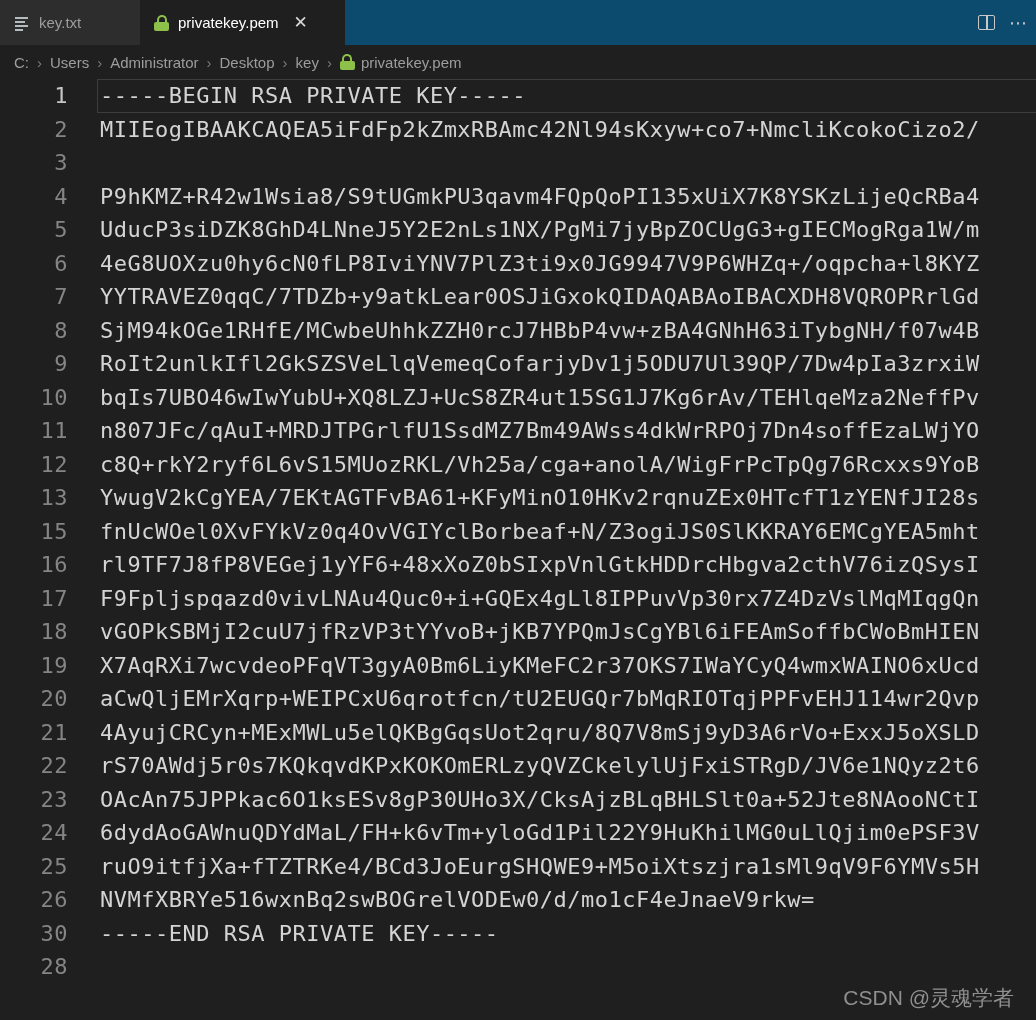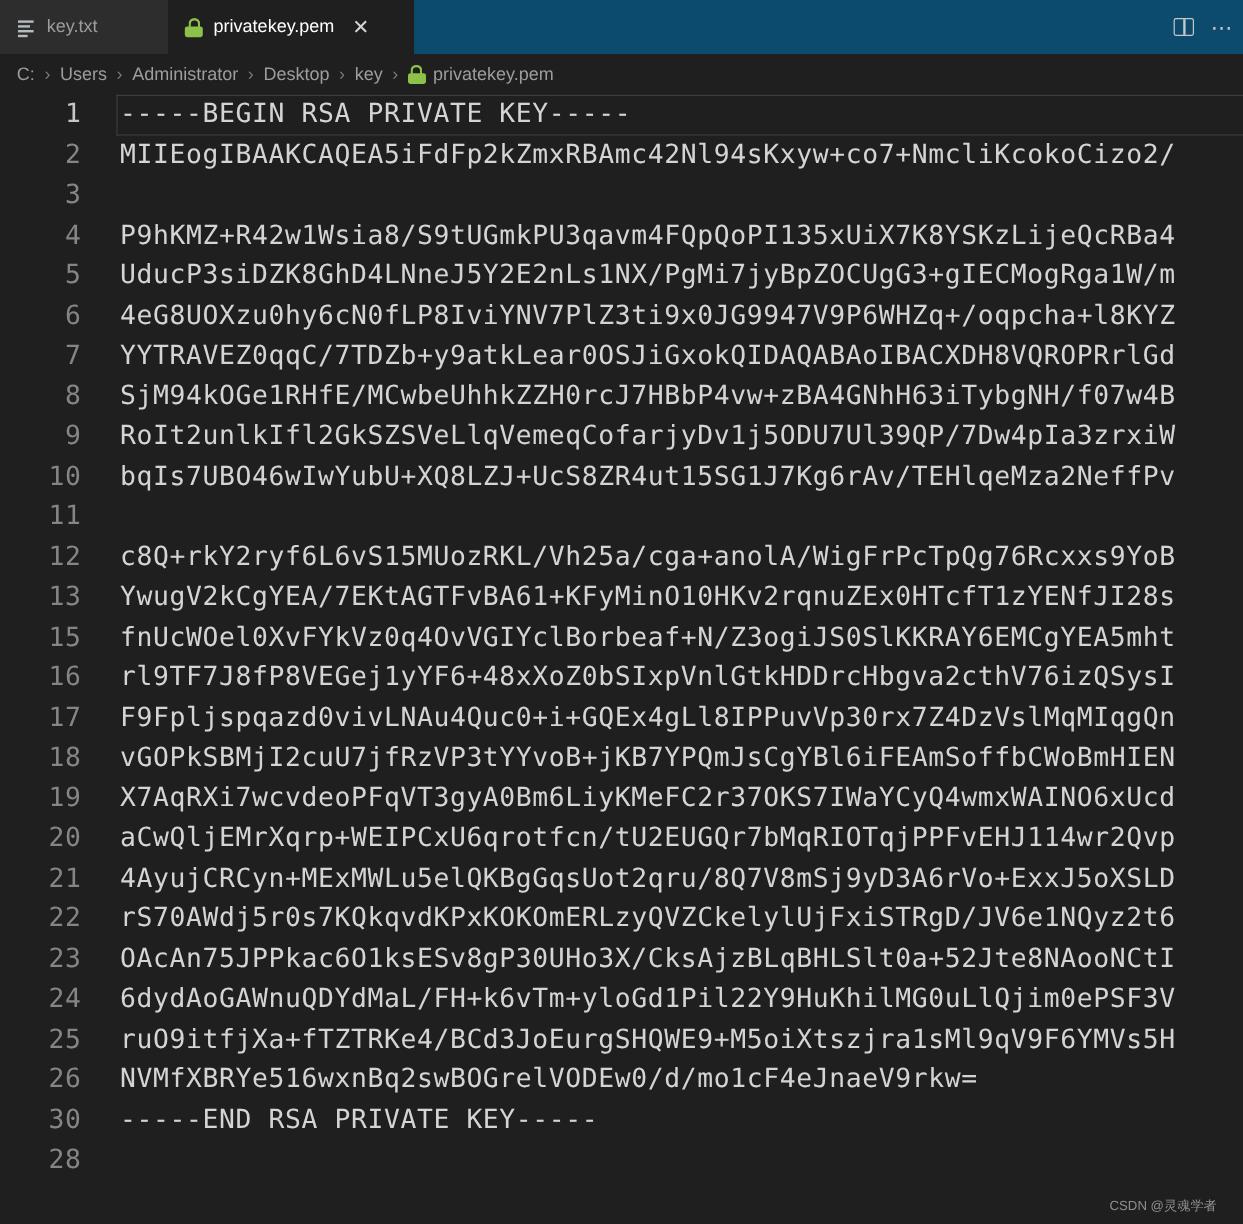--- a/index.html
+++ b/index.html
@@ -54,21 +54,21 @@
   .code-line { position:relative; display:flex; align-items:center; height:33.5px; white-space:pre; }
   .code-line .ln { width:68px; text-align:right; color:#858585; flex:0 0 68px; }
   .code-line .src { margin-left:32px;text-align:right; }
   .code-line.active .ln { color:#c6c6c6; }
   .code-line .cur-highlight { display:none; }
   .code-line.active .cur-highlight {
     display:block; position:absolute; left:97px; right:0; top:0; bottom:0;
     border:1px solid #3c3c3c; border-right:none; pointer-events:none;
   }
   
-  .watermark { position:absolute; right:22px; bottom:8px; font-size:11px; color:#8f8f8f;margin-top:36px; }
+  .watermark { position:absolute; right:22px; bottom:8px; font-size:21px; color:#8f8f8f;margin-top:36px; }
 </style>
 </head>
 <body>
 
 <div class="window">
 
   <div class="tabbar">
     <div class="tab inactive">
       <span class="texticon">
           <i></i>
@@ -127,21 +127,21 @@
       <div class="code-line active"><span class="cur-highlight"></span><span class="ln">1</span><span class="src">-----BEGIN RSA PRIVATE KEY-----</span></div>
       <div class="code-line"><span class="ln">2</span><span class="src">MIIEogIBAAKCAQEA5iFdFp2kZmxRBAmc42Nl94sKxyw+co7+NmcliKcokoCizo2/</span></div>
       <div class="code-line"><span class="ln">3</span></div>
       <div class="code-line"><span class="ln">4</span><span class="src">P9hKMZ+R42w1Wsia8/S9tUGmkPU3qavm4FQpQoPI135xUiX7K8YSKzLijeQcRBa4</span></div>
       <div class="code-line"><span class="ln">5</span><span class="src">UducP3siDZK8GhD4LNneJ5Y2E2nLs1NX/PgMi7jyBpZOCUgG3+gIECMogRga1W/m</span></div>
       <div class="code-line"><span class="ln">6</span><span class="src">4eG8UOXzu0hy6cN0fLP8IviYNV7PlZ3ti9x0JG9947V9P6WHZq+/oqpcha+l8KYZ</span></div>
       <div class="code-line"><span class="ln">7</span><span class="src">YYTRAVEZ0qqC/7TDZb+y9atkLear0OSJiGxokQIDAQABAoIBACXDH8VQROPRrlGd</span></div>
       <div class="code-line"><span class="ln">8</span><span class="src">SjM94kOGe1RHfE/MCwbeUhhkZZH0rcJ7HBbP4vw+zBA4GNhH63iTybgNH/f07w4B</span></div>
       <div class="code-line"><span class="ln">9</span><span class="src">RoIt2unlkIfl2GkSZSVeLlqVemeqCofarjyDv1j5ODU7Ul39QP/7Dw4pIa3zrxiW</span></div>
       <div class="code-line"><span class="ln">10</span><span class="src">bqIs7UBO46wIwYubU+XQ8LZJ+UcS8ZR4ut15SG1J7Kg6rAv/TEHlqeMza2NeffPv</span></div>
-      <div class="code-line"><span class="ln">11</span></div>
+      <div class="code-line"><span class="ln">11</span><span class="src">n807JFc/qAuI+MRDJTPGrlfU1SsdMZ7Bm49AWss4dkWrRPOj7Dn4soffEzaLWjYO</span></div>
       <div class="code-line"><span class="ln">12</span><span class="src">c8Q+rkY2ryf6L6vS15MUozRKL/Vh25a/cga+anolA/WigFrPcTpQg76Rcxxs9YoB</span></div>
       <div class="code-line"><span class="ln">13</span><span class="src">YwugV2kCgYEA/7EKtAGTFvBA61+KFyMinO10HKv2rqnuZEx0HTcfT1zYENfJI28s</span></div>
       <div class="code-line"><span class="ln">15</span><span class="src">fnUcWOel0XvFYkVz0q4OvVGIYclBorbeaf+N/Z3ogiJS0SlKKRAY6EMCgYEA5mht</span></div>
       <div class="code-line"><span class="ln">16</span><span class="src">rl9TF7J8fP8VEGej1yYF6+48xXoZ0bSIxpVnlGtkHDDrcHbgva2cthV76izQSysI</span></div>
       <div class="code-line"><span class="ln">17</span><span class="src">F9Fpljspqazd0vivLNAu4Quc0+i+GQEx4gLl8IPPuvVp30rx7Z4DzVslMqMIqgQn</span></div>
       <div class="code-line"><span class="ln">18</span><span class="src">vGOPkSBMjI2cuU7jfRzVP3tYYvoB+jKB7YPQmJsCgYBl6iFEAmSoffbCWoBmHIEN</span></div>
       <div class="code-line"><span class="ln">19</span><span class="src">X7AqRXi7wcvdeoPFqVT3gyA0Bm6LiyKMeFC2r37OKS7IWaYCyQ4wmxWAINO6xUcd</span></div>
       <div class="code-line"><span class="ln">20</span><span class="src">aCwQljEMrXqrp+WEIPCxU6qrotfcn/tU2EUGQr7bMqRIOTqjPPFvEHJ114wr2Qvp</span></div>
       <div class="code-line"><span class="ln">21</span><span class="src">4AyujCRCyn+MExMWLu5elQKBgGqsUot2qru/8Q7V8mSj9yD3A6rVo+ExxJ5oXSLD</span></div>
       <div class="code-line"><span class="ln">22</span><span class="src">rS70AWdj5r0s7KQkqvdKPxKOKOmERLzyQVZCkelylUjFxiSTRgD/JV6e1NQyz2t6</span></div>

